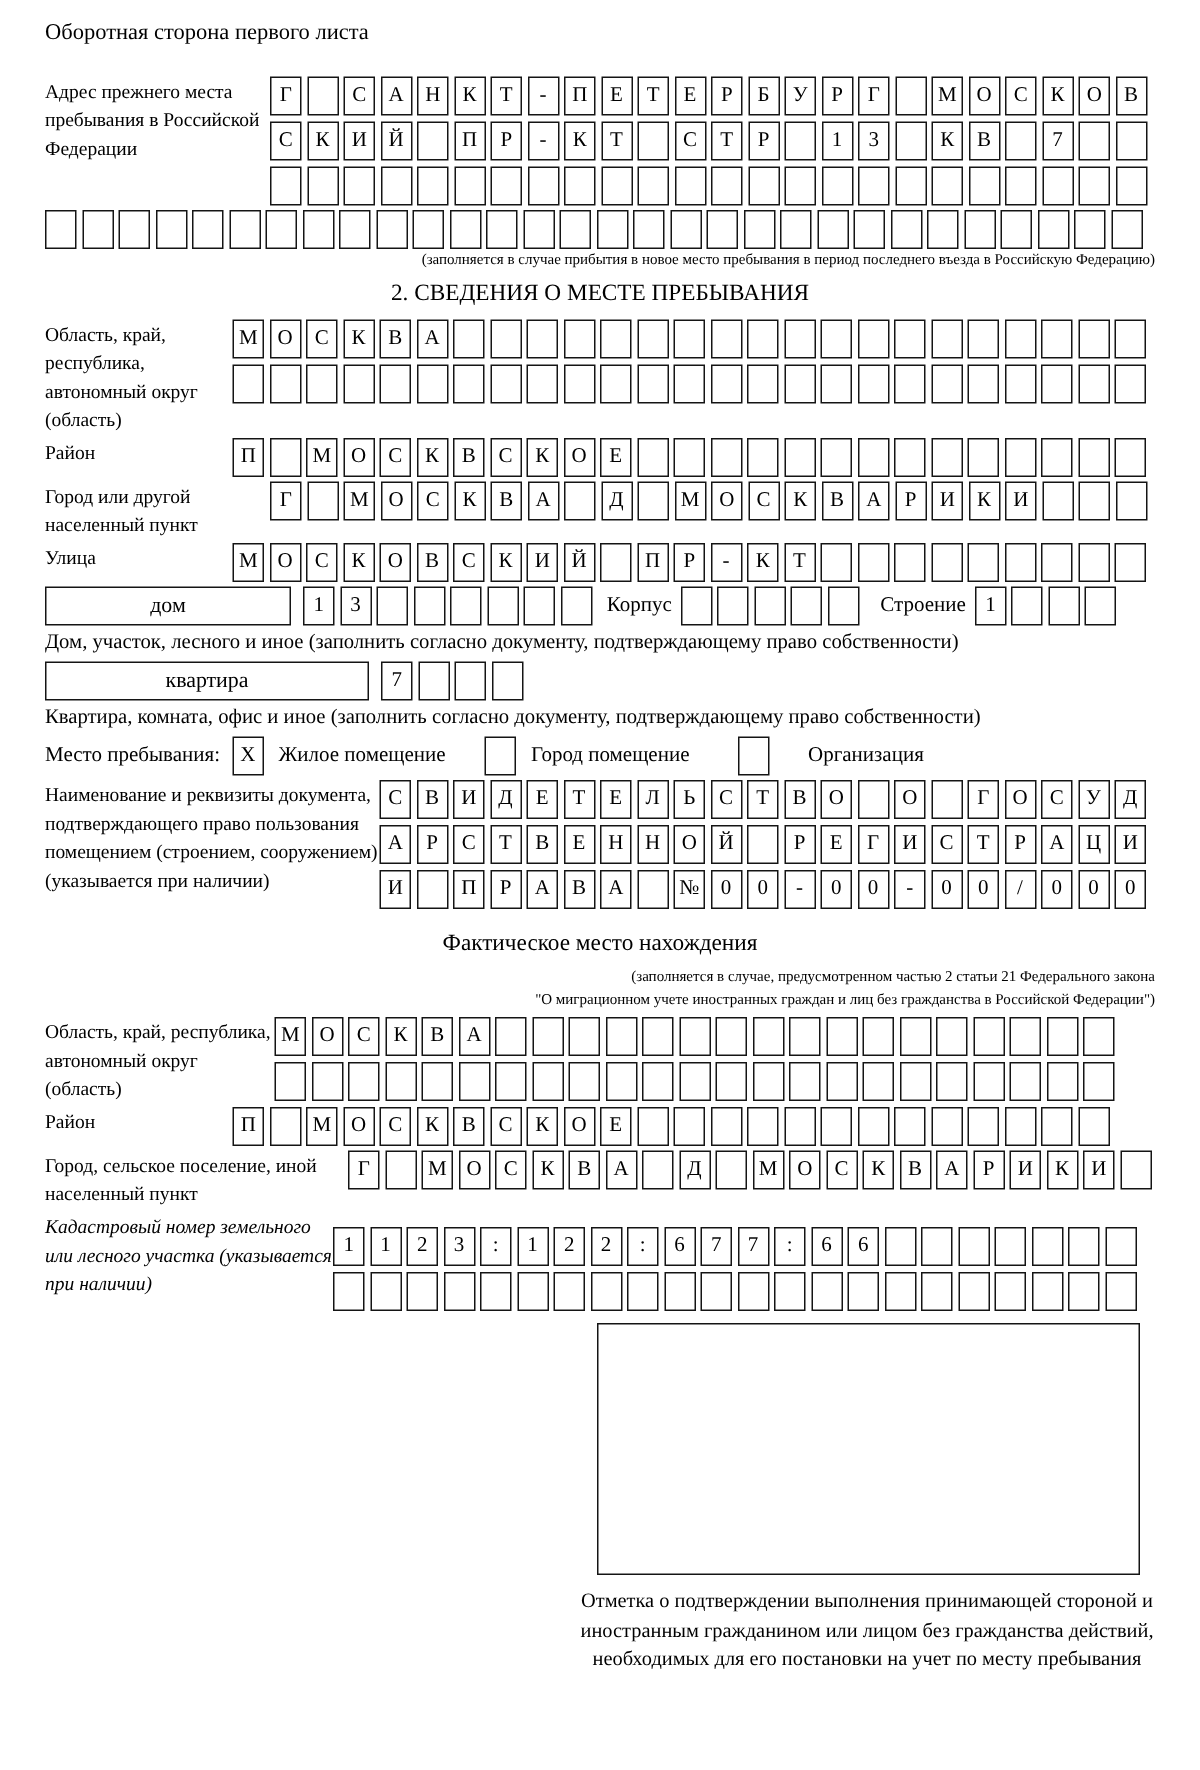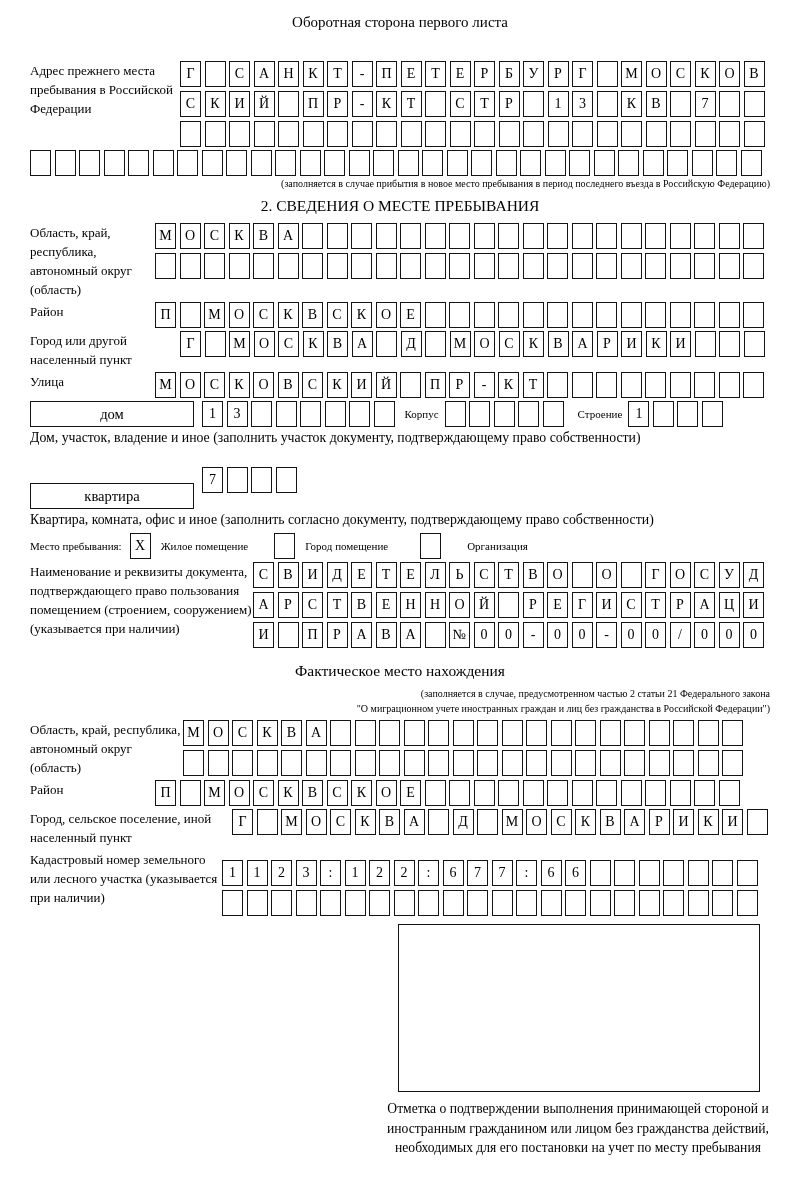--- a/index.html
+++ b/index.html
@@ -1,31 +1,31 @@
 <!DOCTYPE html>
 <html><head>
 <meta charset="utf-8">
 <style>
   html,body{margin:0;padding:0;background:#ffffff;}
   body{width:800px;height:1180px;color:#000;font-family:"Liberation Serif","DejaVu Serif",serif;}
   .page{padding:14px 30px 0 30px;width:740px;}
-  .corner{text-align:center;font-size:15px;margin-bottom:30px;}
+  .corner{text-align:left;font-size:15px;margin-bottom:20px;}
   .field{display:flex;align-items:flex-start;margin-bottom:3px;}
   .flabel{font-size:13px;line-height:19px;flex-shrink:0;}
   .cellrows{display:flex;flex-direction:column;gap:4px;}
   .cells{display:flex;gap:3.5px;}
   .cell{box-sizing:border-box;flex-shrink:0;width:21px;height:26px;border:1.6px solid #141414;
         display:flex;align-items:center;justify-content:center;font-size:14px;background:#fff;}
   .note{font-size:10px;text-align:right;margin:2px 0 6px 0;}
   .note-left{font-size:13.8px;text-align:left;margin:3px 0 5px 0;}
   .sectitle{font-size:15.5px;font-weight:normal;text-align:center;margin:8px 0 8px 0;}
   .wbox{box-sizing:border-box;border:1.6px solid #141414;height:26px;flex-shrink:0;
         display:flex;align-items:center;justify-content:center;font-size:14.6px;}
   .hrow{display:flex;align-items:center;margin-bottom:3px;}
-  .inline-label{font-size:11px;white-space:nowrap;}
+  .inline-label{font-size:14px;white-space:nowrap;}
   .stamp-box{box-sizing:border-box;border:1.8px solid #141414;width:362px;height:168px;margin-left:368px;margin-top:8px;background:#fff;}
   .stamp-caption{width:400px;margin-left:348px;text-align:center;font-size:13.6px;line-height:19.5px;margin-top:7px;}
   .mb2{margin-bottom:2px}
 </style>
 </head>
 <body>
 
 <div class="page">
 
   <div class="corner">Оборотная сторона первого листа</div>
@@ -322,24 +322,24 @@
         <span class="cell"></span>
       </div>
     <span class="inline-label" style="margin-right:6px;">Строение</span>
     <div class="cells">
         <span class="cell">1</span>
         <span class="cell"></span>
         <span class="cell"></span>
         <span class="cell"></span>
       </div>
   </div>
-  <div class="note-left">Дом, участок, владение и иное (заполнить участок документу, подтверждающему право собственности)</div>
+  <div class="note-left">Дом, участок, лесного и иное (заполнить согласно документу, подтверждающему право собственности)</div>
 
   <div class="hrow">
-    <div class="wbox" style="width:164px;margin-right:8px;margin-top:32px;">квартира</div>
+    <div class="wbox" style="width:216px;margin-right:8px;">квартира</div>
     <div class="cells">
         <span class="cell">7</span>
         <span class="cell"></span>
         <span class="cell"></span>
         <span class="cell"></span>
       </div>
   </div>
   <div class="note-left">Квартира, комната, офис и иное (заполнить согласно документу, подтверждающему право собственности)</div>
 
   <div class="hrow">
@@ -539,21 +539,21 @@
         <span class="cell">А</span>
         <span class="cell">Р</span>
         <span class="cell">И</span>
         <span class="cell">К</span>
         <span class="cell">И</span>
         <span class="cell"></span>
       </div>
   </div>
 
   <div class="field">
-    <div class="flabel" style="width:192px;">Кадастровый номер земельного или лесного участка (указывается при наличии)</div>
+    <div class="flabel" style="width:192px;font-style:italic;">Кадастровый номер земельного или лесного участка (указывается при наличии)</div>
     <div class="cellrows" style="margin-top:10px;">
       <div class="cells">
           <span class="cell">1</span>
           <span class="cell">1</span>
           <span class="cell">2</span>
           <span class="cell">3</span>
           <span class="cell">:</span>
           <span class="cell">1</span>
           <span class="cell">2</span>
           <span class="cell">2</span>

